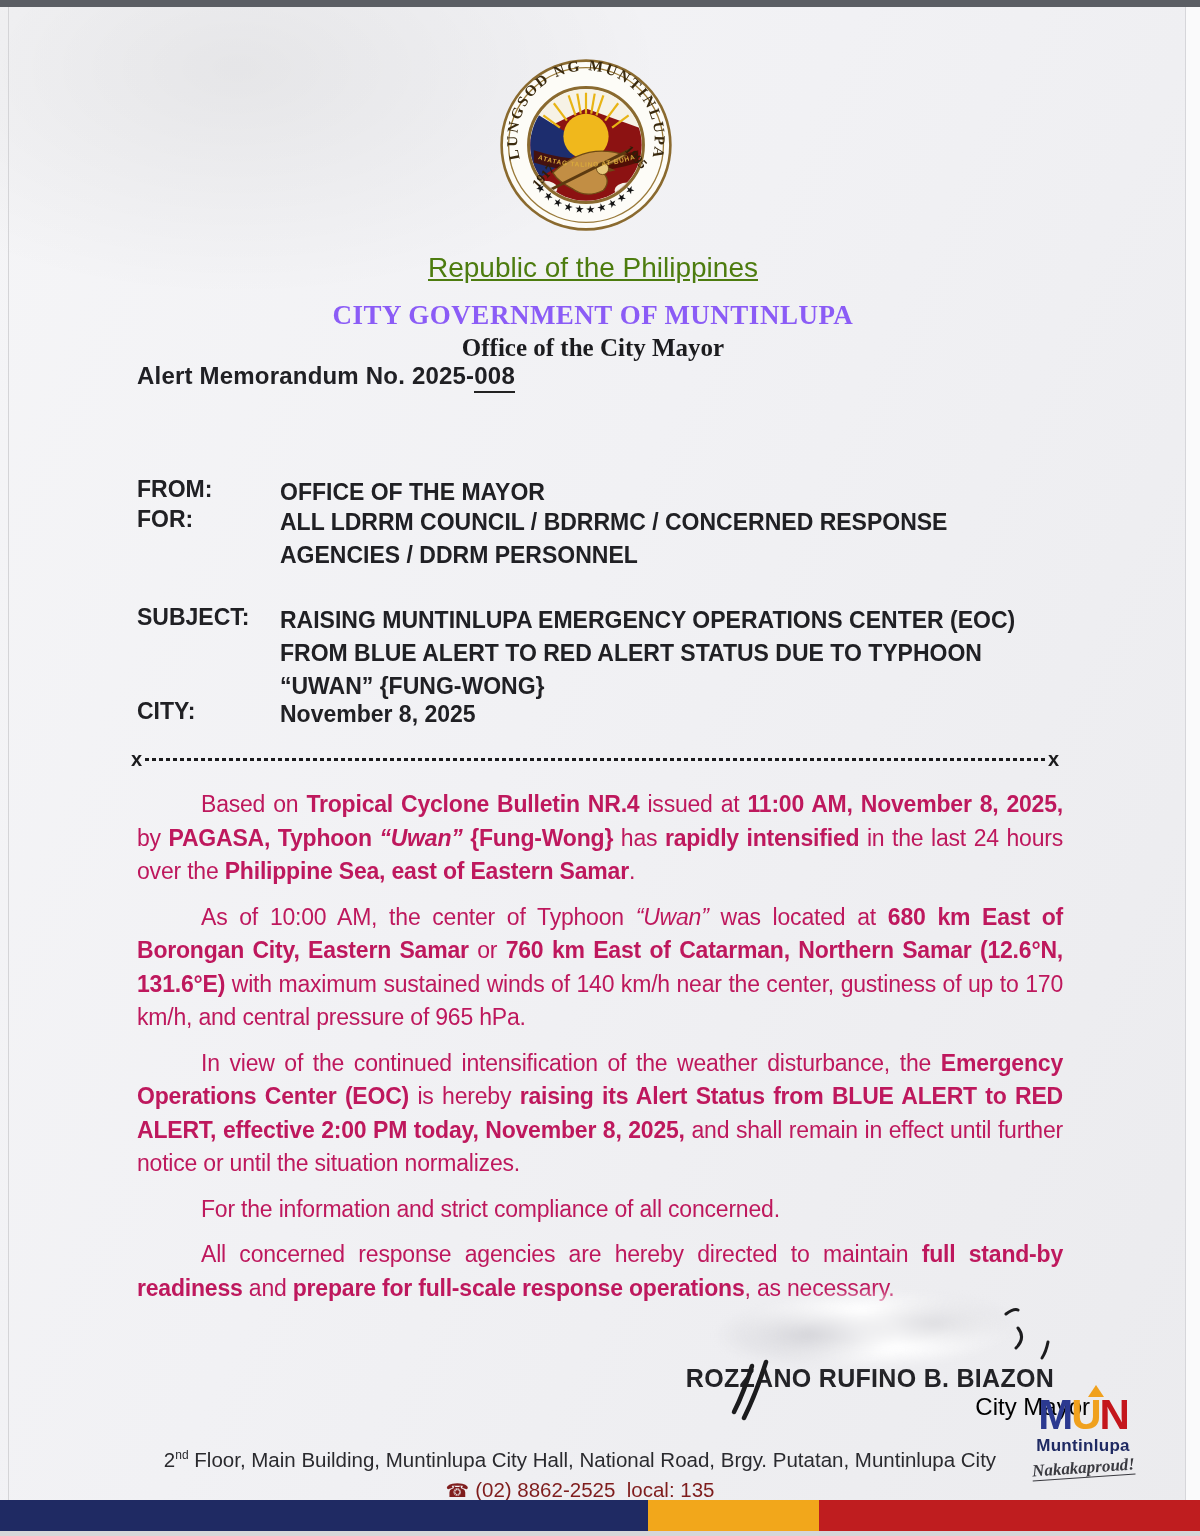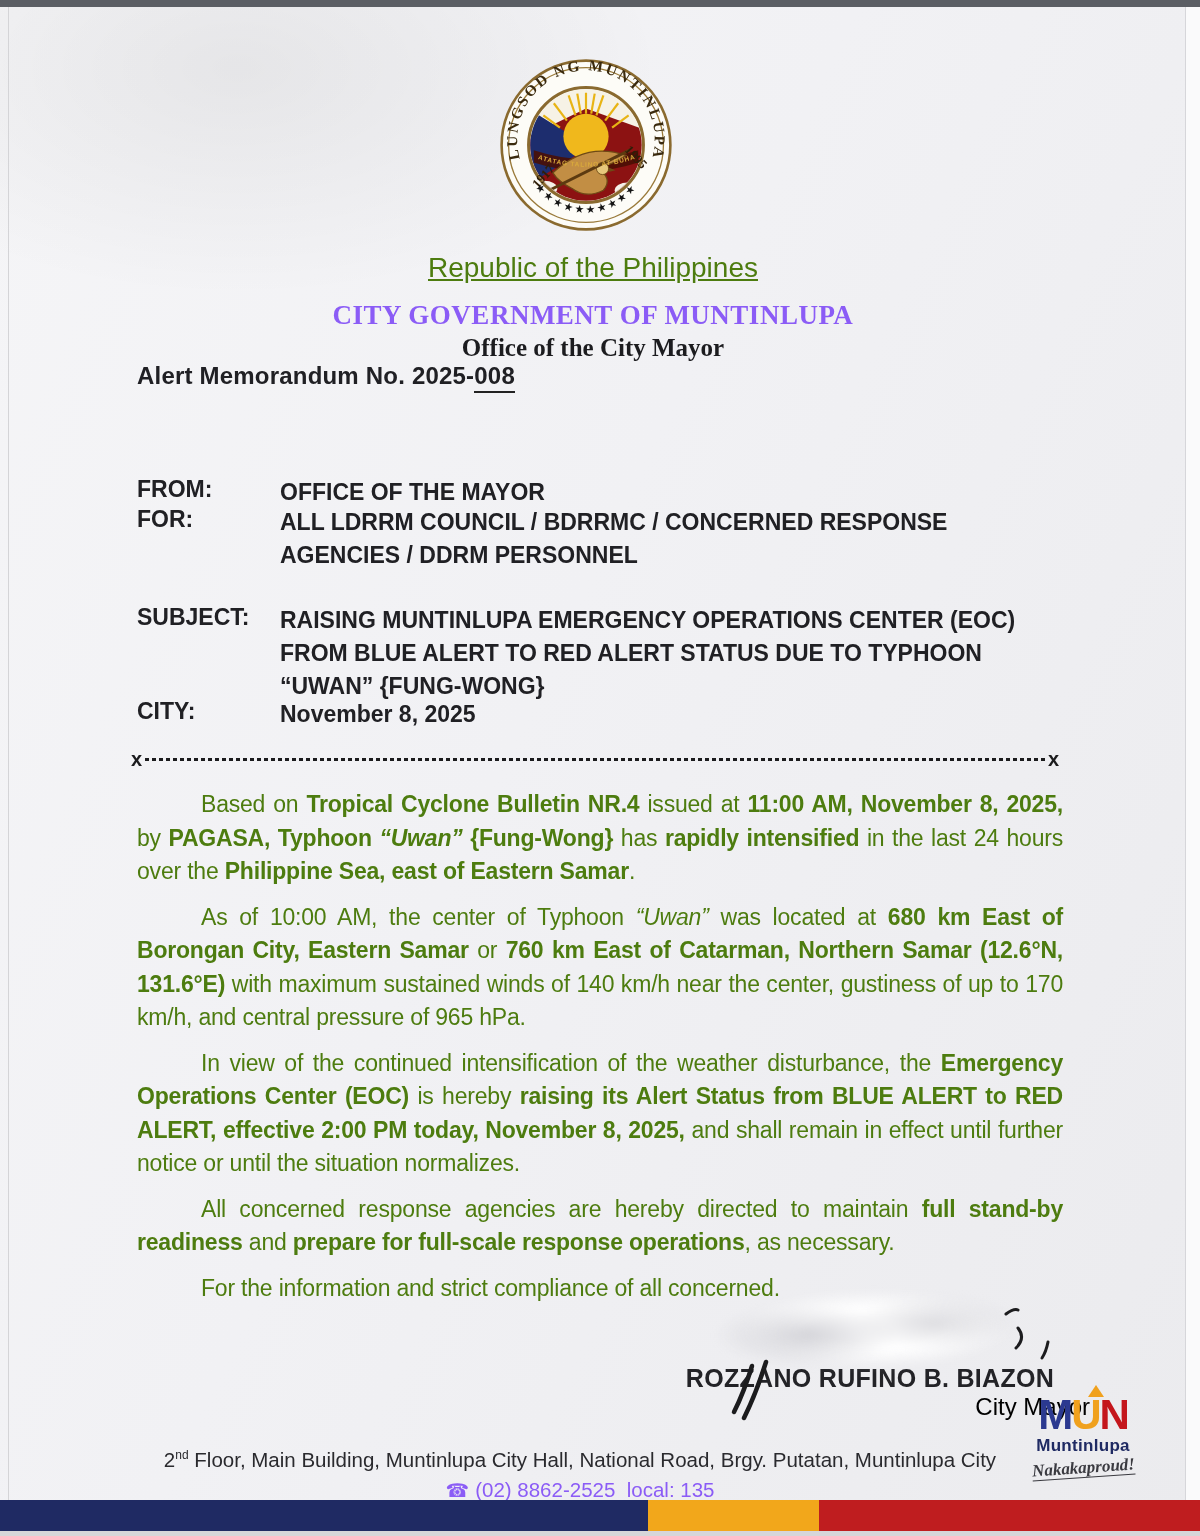--- a/index.html
+++ b/index.html
@@ -40,40 +40,40 @@
   .f-from{top:476px;}
   .f-for{top:506px;}
   .f-subject{top:576px;margin-top:28px;}
   .f-date{top:698px;}
 
   
   .separator{position:absolute;top:748px;left:131px;width:928px;display:flex;align-items:center;font-weight:bold;font-size:20px;color:#1b1b1d;}
   .separator .dashes{flex:1;height:3px;margin:0 3px;background:repeating-linear-gradient(90deg,#1b1b1d 0 4px,transparent 4px 7px);}
 
   
-  .body-text{position:absolute;top:788px;left:137px;width:926px;font-size:23px;line-height:33.5px;text-align:justify;letter-spacing:-0.2px;color:#4d7c0f;}
+  .body-text{position:absolute;top:788px;left:137px;width:926px;font-size:23px;line-height:33.5px;text-align:justify;letter-spacing:-0.2px;color:#be185d;}
   .body-text p{margin:0 0 12px 0;text-indent:64px;}
 
   
   .sig-blob{
     position:absolute;left:706px;top:1289px;width:336px;height:80px;z-index:2;border-radius:45px;
     background:
       radial-gradient(ellipse 38% 52% at 30% 58%, rgba(203,203,209,0.85), transparent 72%),
       radial-gradient(ellipse 34% 46% at 68% 42%, rgba(209,209,214,0.75), transparent 72%),
       radial-gradient(ellipse 52% 62% at 50% 50%, #ffffff 42%, rgba(255,255,255,0) 78%);
     filter:blur(4px);
   }
   .sig-name{position:absolute;top:1364px;left:650px;width:440px;text-align:center;font-weight:bold;font-size:25px;letter-spacing:0.3px;z-index:1;color:#232327;}
   .sig-title{position:absolute;top:1393px;left:650px;width:440px;text-align:right;font-size:24px;z-index:1;color:#000000;}
   .sig-strokes{position:absolute;left:700px;top:1300px;width:380px;height:130px;z-index:3;pointer-events:none;}
 
   
   .footer-address{position:absolute;top:1448px;left:80px;width:1000px;text-align:center;font-size:20.5px;color:#2a2a2e;}
   .footer-address sup{font-size:12px;}
-  .footer-phone{position:absolute;top:1478px;left:80px;width:1000px;text-align:center;font-size:20.5px;color:#8b5cf6;}
+  .footer-phone{position:absolute;top:1478px;left:80px;width:1000px;text-align:center;font-size:20.5px;color:#7f1d1d;}
   .phone-glyph{font-size:19px;margin-right:6px;}
 
   
   .mun-logo{position:absolute;top:1394px;left:1008px;width:150px;text-align:center;z-index:1;line-height:1;}
   .mun-letters{position:relative;font-size:42px;font-weight:bold;letter-spacing:-2px;display:inline-block;}
   .mun-m{color:#2b3990;}
   .mun-u{color:#f0a11e;}
   .mun-n{color:#c4161c;}
   .mun-arrow{
     position:absolute;top:-9px;left:50px;width:0;height:0;
@@ -185,22 +185,22 @@
   <div class="separator">
     <span>x</span>
     <span class="dashes"></span>
     <span>x</span>
   </div>
 
   <div class="body-text">
     <p><span>Based on </span><span style="font-weight: bold;">Tropical Cyclone Bulletin NR.4</span><span> issued at </span><span style="font-weight: bold;">11:00 AM, November 8, 2025,</span><span> by </span><span style="font-weight: bold;">PAGASA,</span><span style="font-weight: bold;"> Typhoon </span><span style="font-weight: bold; font-style: italic;">“Uwan”</span><span style="font-weight: bold;"> {Fung-Wong}</span><span> has </span><span style="font-weight: bold;">rapidly intensified</span><span> in the last 24 hours over the </span><span style="font-weight: bold;">Philippine Sea, east of Eastern Samar</span><span>.</span></p>
     <p><span>As of 10:00 AM, the center of Typhoon </span><span style="font-style: italic;">“Uwan”</span><span> was located at </span><span style="font-weight: bold;">680 km East of Borongan City, Eastern Samar</span><span> or </span><span style="font-weight: bold;">760 km East of Catarman, Northern Samar (12.6°N, 131.6°E)</span><span> with maximum sustained winds of 140 km/h near the center, gustiness of up to 170 km/h, and central pressure of 965 hPa.</span></p>
     <p><span>In view of the continued intensification of the weather disturbance, the </span><span style="font-weight: bold;">Emergency Operations Center (EOC)</span><span> is hereby </span><span style="font-weight: bold;">raising its Alert Status from BLUE ALERT to RED ALERT, effective 2:00 PM today, November 8, 2025,</span><span> and shall remain in effect until further notice or until the situation normalizes.</span></p>
+    <p><span>For the information and strict compliance of all concerned.</span></p>
     <p><span>All concerned response agencies are hereby directed to maintain </span><span style="font-weight: bold;">full stand-by readiness</span><span> and </span><span style="font-weight: bold;">prepare for full-scale response operations</span><span>, as necessary.</span></p>
-    <p><span>For the information and strict compliance of all concerned.</span></p>
   </div>
 
   <div class="sig-blob"></div>
   <div class="sig-name">ROZZANO RUFINO B. BIAZON</div>
   <div class="sig-title">City Mayor</div>
   <svg class="sig-strokes" viewBox="0 0 380 130">
     <g fill="none" stroke="#1c1c1e" stroke-linecap="round">
       <path d="M 52,66 Q 44,92 34,112" stroke-width="4.5"></path>
       <path d="M 66,62 Q 56,94 44,118" stroke-width="4.5"></path>
       <path d="M 306,14 q 8,-6 12,-4" stroke-width="3"></path>

